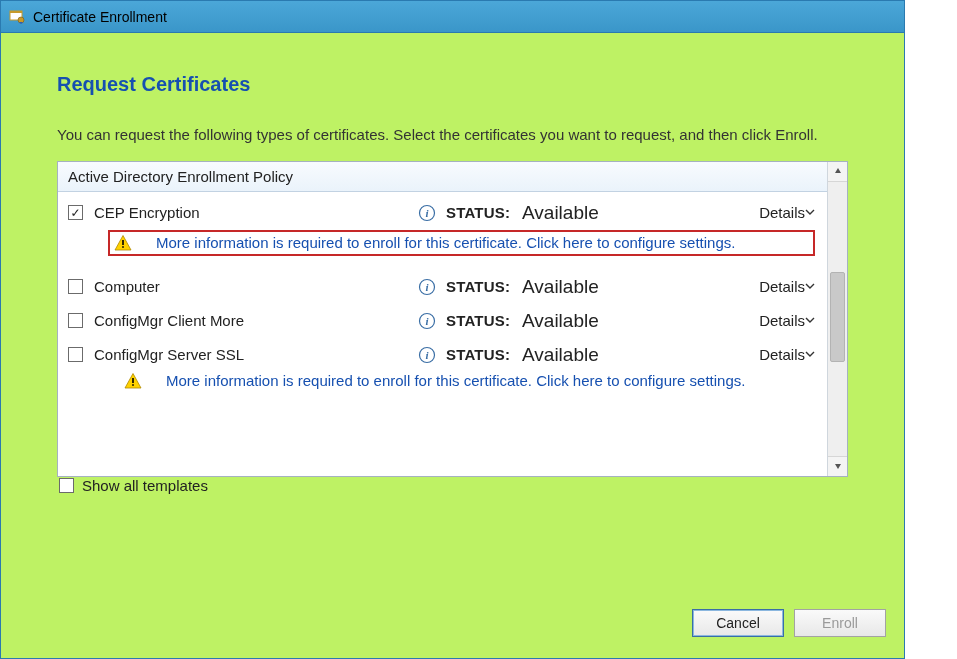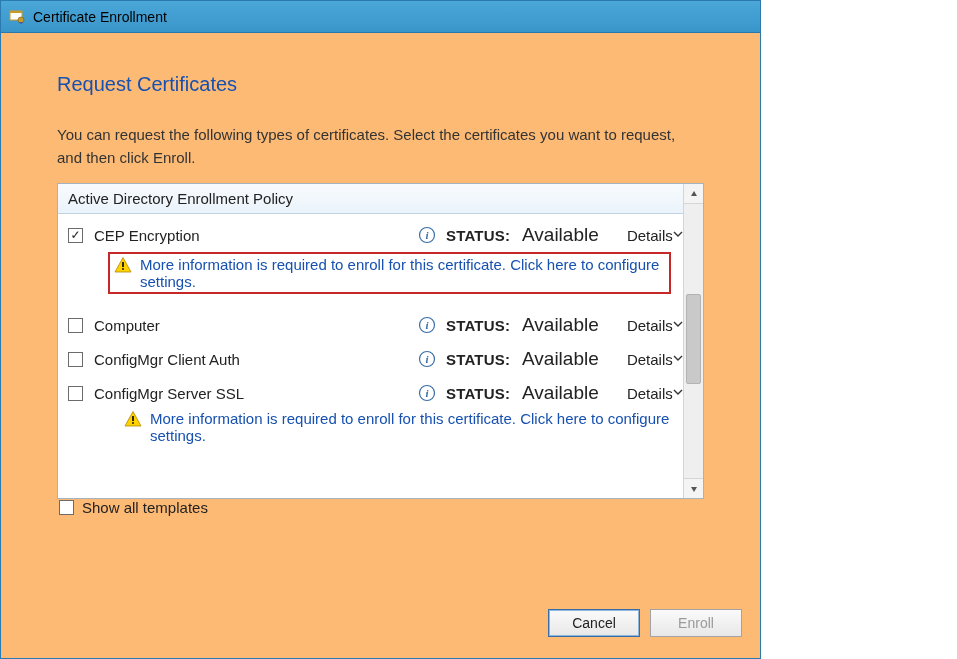--- a/index.html
+++ b/index.html
@@ -4,26 +4,26 @@
 <style>
   * { box-sizing: border-box; }
   body {
     margin: 0;
     font-family: "Segoe UI", Tahoma, sans-serif;
     font-size: 14px;
     color: #222;
     background: #fff;
   }
   .window {
-    width: 761px;
+    width: 905px;
     height: 659px;
     border: 1px solid #2a7ab0;
     display: flex;
     flex-direction: column;
-    background: #fdba74;
+    background: #bef264;
   }
   .titlebar {
     height: 32px;
     background: linear-gradient(#4ba7d8, #3a96c9);
     display: flex;
     align-items: center;
     padding: 0 8px;
     gap: 8px;
     color: #000;
     border-bottom: 1px solid #2a7ab0;
@@ -38,21 +38,21 @@
   }
   .content {
     flex: 1;
     padding: 40px 56px 16px 56px;
     display: flex;
     flex-direction: column;
   }
   .page-heading {
     color: #1650b0;
     font-size: 20px;
-    font-weight: 400;
+    font-weight: 700;
     margin-bottom: 28px;
   }
   .instructions {
     color: #333;
     font-size: 15px;
     line-height: 1.5;
     margin-bottom: 14px;
   }
   .policy-panel-wrap {
     display: flex;
@@ -105,21 +105,21 @@
     align-items: center;
     justify-content: flex-end;
     cursor: default;
   }
   .info-icon {
     width: 18px; height: 18px;
   }
   .more-info-row {
     display: flex;
     align-items: flex-start;
-    gap: 8px;
+    gap: 24px;
     margin: 6px 0 8px 56px;
   }
   .more-info-row.highlighted {
     border: 2px solid #c62828;
     padding: 2px 4px;
     margin-left: 40px;
   }
   .warn-icon { width: 18px; height: 18px; }
   .more-info-link {
     color: #1650b0;
@@ -248,21 +248,21 @@
                   <span>Details</span>
                   <span class="chevron-down"><svg width="10" height="10" viewBox="0 0 10 10">
                       <path d="M1 3 L5 7 L9 3" fill="none" stroke="#333" stroke-width="1.4"></path>
                     </svg></span>
                 </span>
               </div>
             </div>
             <div class="cert-row">
               <div class="cert-row-main">
                 <span class="checkbox"></span>
-                <span class="cert-name">ConfigMgr Client Auth</span>
+                <span class="cert-name">ConfigMgr Client More</span>
                 <span class="info-icon"><svg viewBox="0 0 18 18" width="18" height="18">
   <circle cx="9" cy="9" r="7.5" fill="#fff" stroke="#3a6ea5" stroke-width="1.2"></circle>
   <text x="9" y="13" text-anchor="middle" font-family="Georgia,serif" font-style="italic" font-weight="bold" font-size="11" fill="#3a6ea5">i</text>
 </svg></span>
                 <span class="status-label">STATUS:</span>
                 <span class="status-value">Available</span>
                 <span class="details-toggle">
                   <span>Details</span>
                   <span class="chevron-down"><svg width="10" height="10" viewBox="0 0 10 10">
                       <path d="M1 3 L5 7 L9 3" fill="none" stroke="#333" stroke-width="1.4"></path>

